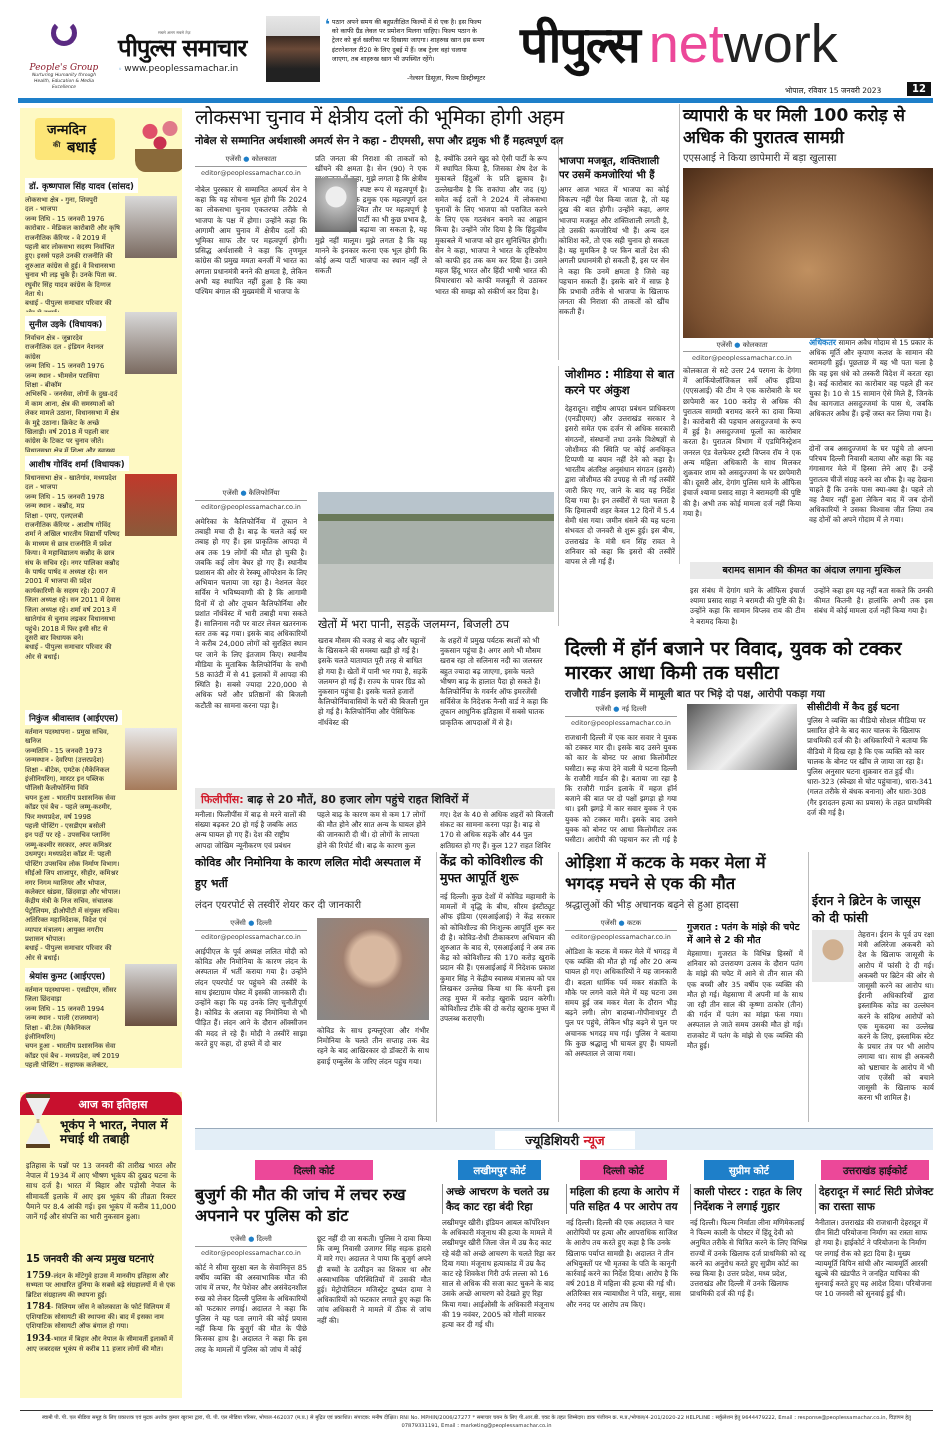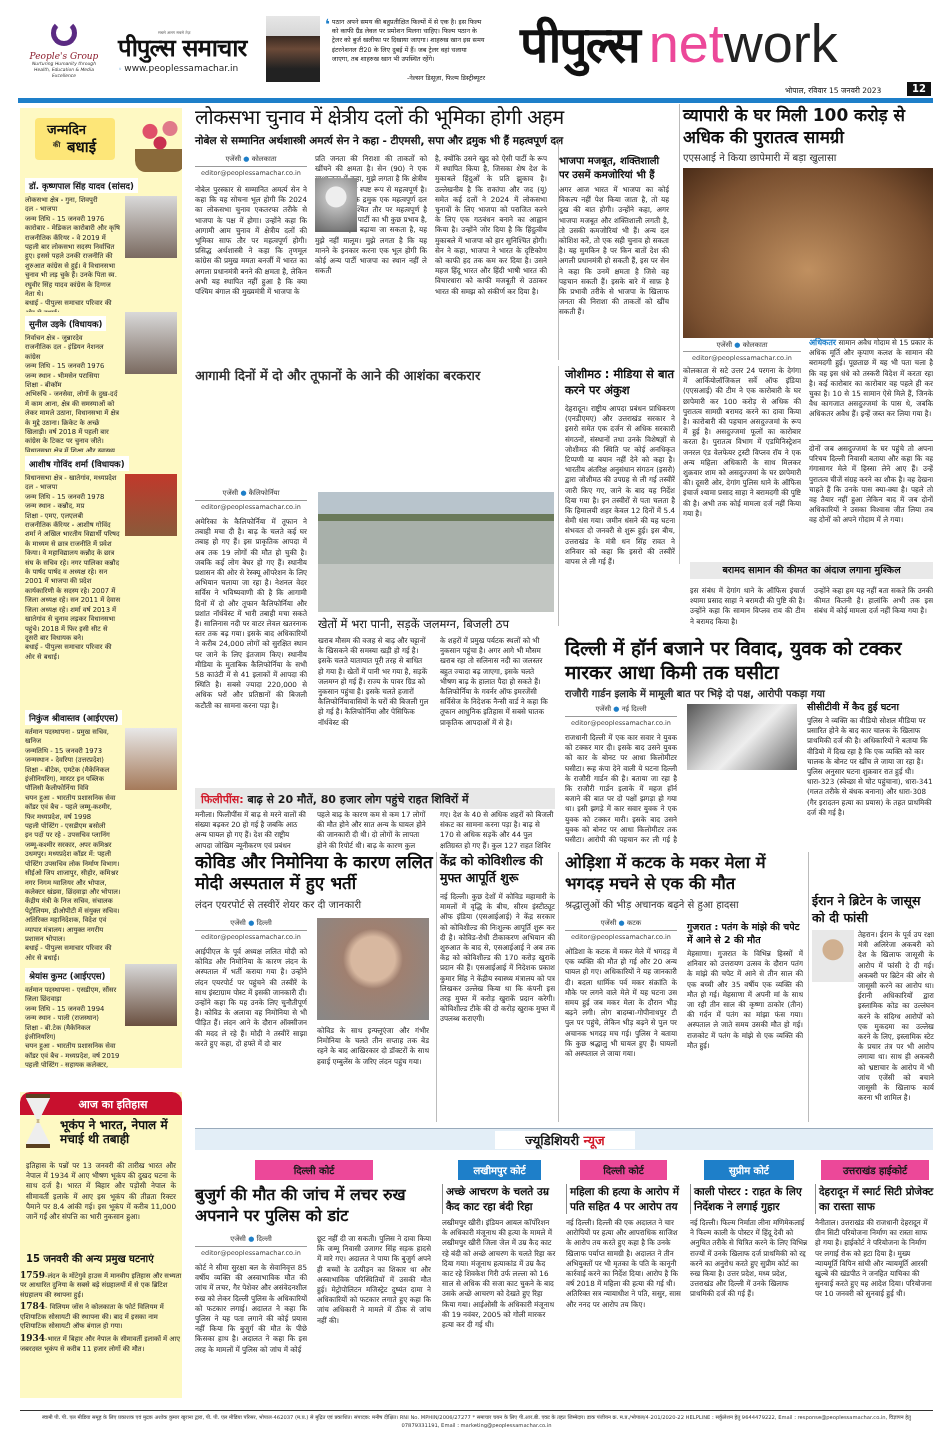--- a/index.html
+++ b/index.html
@@ -20,21 +20,21 @@
 .sb-name{font-weight:bold;font-size:8.5px;background:#fff;display:inline-block;padding:2px 4px;margin:4px 0 3px}
 .sb-txt{font-size:6.8px;line-height:9.4px;color:#222}
 .sb-photo{float:right;width:52px;height:62px;margin:0 0 2px 4px;background:linear-gradient(#d9d9d9,#7a6a60)}
 </style>
 </head>
 <body>
 
 <div class="abs" style="left:0;top:0;width:945px;height:100px">
   <div class="abs" style="left:24px;top:20px;width:80px;height:62px;text-align:center">
     <div style="margin:0 auto;width:26px;height:26px;border:5px solid #5a2a82;border-top-color:transparent;border-radius:50%"></div>
-    <div style="font-family:'DejaVu Serif',serif;font-style:italic;color:#8a1a2a;font-size:9px;margin-top:5px">People's Group</div>
+    <div style="font-family:'DejaVu Serif',serif;font-style:italic;color:#8a1a2a;font-size:9px;margin-top:16px">People's Group</div>
     <div style="font-size:4.5px;line-height:6px;font-style:italic;color:#333">Nurturing Humanity through Health, Education &amp; Media Excellence</div>
   </div>
   <div class="abs" style="left:118px;top:30px;width:150px">
     <div style="font-size:4px;color:#555;margin-left:40px">सबसे अलग सबसे तेज़</div>
     <div style="font-weight:bold;font-size:24px;line-height:26px;color:#111;letter-spacing:-1px">पीपुल्स समाचार</div>
     <div style="font-size:9px;color:#222;margin-top:2px"><span style="color:#1e7fc9;font-size:7px">◦ </span><span>www.peoplessamachar.in</span></div>
   </div>
   <div class="abs photo" style="left:266px;top:16px;width:54px;height:66px;background:linear-gradient(#e6e6e6 0%,#d6d6d6 30%,#3a2a22 31%,#6b4a38 50%,#222 80%)"></div>
   <div class="abs" style="left:325px;top:18px;width:160px">
     <span style="color:#1e7fc9;font-size:14px;font-weight:bold;float:left;line-height:12px;margin-right:2px">❛</span>
@@ -117,21 +117,21 @@
 बधाई - पीपुल्स समाचार परिवार की ओर से बधाई।</div>
   </div>
 </div>
 
 <div class="abs sidebar" style="left:20px;top:1092px;width:162px;height:306px;overflow:hidden">
   <div style="background:#c8102e;color:#fff;font-weight:bold;font-size:11px;text-align:center;padding:4px 0 4px 24px;border-radius:10px 10px 0 0">आज का इतिहास</div>
   <div style="position:absolute;left:6px;top:2px;width:24px;height:54px;background:linear-gradient(#5a4020 0 4px,#eee 4px 25px,#c8b890 25px 29px,#eee 29px 50px,#5a4020 50px);clip-path:polygon(0 0,100% 0,100% 8%,55% 48%,55% 52%,100% 92%,100% 100%,0 100%,0 92%,45% 52%,45% 48%,0 8%)"></div>
   <div class="hl" style="font-size:12px;padding:4px 6px 4px 40px;height:44px">भूकंप ने भारत, नेपाल में मचाई थी तबाही</div>
   <div class="txt" style="padding:2px 6px;height:88px">इतिहास के पन्नों पर 13 जनवरी की तारीख भारत और नेपाल में 1934 में आए भीषण भूकंप की दुखद घटना के साथ दर्ज है। भारत में बिहार और पड़ोसी नेपाल के सीमावर्ती इलाके में आए इस भूकंप की तीव्रता रिक्टर पैमाने पर 8.4 आंकी गई। इस भूकंप में करीब 11,000 जानें गईं और संपत्ति का भारी नुकसान हुआ।</div>
   <div class="hl" style="font-size:10px;padding:6px 6px 4px">15 जनवरी की अन्य प्रमुख घटनाएं</div>
-  <div style="padding:2px 0">
+  <div style="padding:2px 6px">
     <div class="tiny" style="margin-bottom:2px"><b style="font-family:'DejaVu Serif',serif;font-size:9px">1759</b><span>-लंदन के मोंटेगुवे हाउस में मानवीय इतिहास और सभ्यता पर आधारित दुनिया के सबसे बड़े संग्रहालयों में से एक ब्रिटिश संग्रहालय की स्थापना हुई।</span></div>
     <div class="tiny" style="margin-bottom:2px"><b style="font-family:'DejaVu Serif',serif;font-size:9px">1784</b><span>- विलियम जोंस ने कोलकाता के फोर्ट विलियम में एशियाटिक सोसायटी की स्थापना की। बाद में इसका नाम एशियाटिक सोसायटी ऑफ बंगाल हो गया।</span></div>
     <div class="tiny"><b style="font-family:'DejaVu Serif',serif;font-size:9px">1934</b><span>-भारत में बिहार और नेपाल के सीमावर्ती इलाकों में आए जबरदस्त भूकंप से करीब 11 हजार लोगों की मौत।</span></div>
   </div>
 </div>
 
 <div class="abs" style="left:195px;top:104px;width:480px;height:240px">
   <div style="font-size:20px;line-height:26px;white-space:nowrap;color:#111;letter-spacing:-0.5px">लोकसभा चुनाव में क्षेत्रीय दलों की भूमिका होगी अहम</div>
   <div class="hl" style="font-size:10.5px;margin-top:4px;white-space:nowrap">नोबेल से सम्मानित अर्थशास्त्री अमर्त्य सेन ने कहा - टीएमसी, सपा और द्रमुक भी हैं महत्वपूर्ण दल</div>
   <div class="abs" style="left:0;top:50px;width:112px">
@@ -170,21 +170,20 @@
   <div class="txt" style="margin-top:6px;height:188px">देहरादून। राष्ट्रीय आपदा प्रबंधन प्राधिकरण (एनडीएमए) और उत्तराखंड सरकार ने इसरो समेत एक दर्जन से अधिक सरकारी संगठनों, संस्थानों तथा उनके विशेषज्ञों से जोशीमठ की स्थिति पर कोई अनधिकृत टिप्पणी या बयान नहीं देने को कहा है। भारतीय अंतरिक्ष अनुसंधान संगठन (इसरो) द्वारा जोशीमठ की उपग्रह से ली गईं तस्वीरें जारी किए गए, जाने के बाद यह निर्देश दिया गया है। इन तस्वीरों से पता चलता है कि हिमालयी शहर केवल 12 दिनों में 5.4 सेमी धंस गया। जमीन धंसने की यह घटना संभवतः दो जनवरी से शुरू हुई। इस बीच, उत्तराखंड के मंत्री धन सिंह रावत ने शनिवार को कहा कि इसरो की तस्वीरें वापस ले ली गई हैं।</div>
 </div>
 
 <div class="abs" style="left:690px;top:562px;width:243px;height:68px">
   <div class="hl" style="background:#e9e9e9;font-size:9.5px;padding:3px 4px;text-align:center;white-space:nowrap">बरामद सामान की कीमत का अंदाज लगाना मुश्किल</div>
   <div class="abs txt" style="left:0;top:24px;width:115px;height:44px">इस संबंध में देगांग थाने के ऑफिस इंचार्ज श्यामा प्रसाद साहा ने बरामदी की पुष्टि की है। उन्होंने कहा कि सामान विप्लव राय की टीम ने बरामद किया है।</div>
   <div class="abs txt" style="left:124px;top:24px;width:119px;height:44px">उन्होंने कहा हम यह नहीं बता सकते कि उनकी कीमत कितनी है। हालांकि अभी तक इस संबंध में कोई मामला दर्ज नहीं किया गया है।</div>
 </div>
 
 <div class="abs" style="left:195px;top:366px;width:360px;height:425px">
-  <div style="font-size:13px;font-weight:bold;color:#333;white-space:nowrap">आगामी दिनों में दो और तूफानों के आने की आशंका बरकरार</div>
   <div class="abs" style="left:0;top:122px;width:112px">
     <div class="byline"><span>एजेंसी</span> <span class="dot">●</span> <span>कैलिफोर्निया</span></div>
     <div class="email">editor@peoplessamachar.co.in</div>
     <div class="txt" style="margin-top:6px;height:270px">अमेरिका के कैलिफोर्निया में तूफान ने तबाही मचा दी है। बाढ़ के चलते कई घर तबाह हो गए हैं। इस प्राकृतिक आपदा में अब तक 19 लोगों की मौत हो चुकी है। जबकि कई लोग बेघर हो गए हैं। स्थानीय प्रशासन की ओर से रेस्क्यू ऑपरेशन के लिए अभियान चलाया जा रहा है। नेशनल वेदर सर्विस ने भविष्यवाणी की है कि आगामी दिनों में दो और तूफान कैलिफोर्निया और प्रशांत नॉर्थवेस्ट में भारी तबाही मचा सकते हैं। सालिनास नदी पर वाटर लेवल खतरनाक स्तर तक बढ़ गया। इसके बाद अधिकारियों ने करीब 24,000 लोगों को सुरक्षित स्थान पर जाने के लिए इंतजाम किए। स्थानीय मीडिया के मुताबिक कैलिफोर्निया के सभी 58 काउंटी में से 41 इलाकों में आपदा की स्थिति है। सबसे ज्यादा 220,000 से अधिक घरों और प्रतिष्ठानों की बिजली कटौती का सामना करना पड़ा है।</div>
   </div>
   <div class="abs photo" style="left:123px;top:126px;width:236px;height:120px;background:linear-gradient(#b8c4cc 0 18%,#6a7a5a 18% 24%,#a8b0aa 24% 60%,#c2c6c2 60%)"></div>
   <div class="abs hl" style="left:123px;top:252px;width:240px;font-size:11.5px;white-space:nowrap;font-weight:normal;color:#222">खेतों में भरा पानी, सड़कें जलमग्न, बिजली ठप</div>
   <div class="abs txt" style="left:123px;top:270px;width:112px;height:120px;text-align:left">खराब मौसम की वजह से बाढ़ और चट्टानों के खिसकने की समस्या खड़ी हो गई है। इसके चलते यातायात पूरी तरह से बाधित हो गया है। खेतों में पानी भर गया है, सड़कें जलमग्न हो गई हैं। राज्य के पावर ग्रिड को नुकसान पहुंचा है। इसके चलते हजारों कैलिफोर्नियावासियों के घरों की बिजली गुल हो गई है। कैलिफोर्निया और पेसिफिक नॉर्थवेस्ट की</div>
   <div class="abs txt" style="left:245px;top:270px;width:112px;height:120px;text-align:left">के शहरों में प्रमुख पर्यटक स्थलों को भी नुकसान पहुंचा है। अगर आगे भी मौसम खराब रहा तो सलिनास नदी का जलस्तर बहुत ज्यादा बढ़ जाएगा, इसके चलते भीषण बाढ़ के हालात पैदा हो सकते हैं। कैलिफोर्निया के गवर्नर ऑफ इमरजेंसी सर्विसेज के निदेशक नैन्सी वार्ड ने कहा कि तूफान आधुनिक इतिहास में सबसे घातक प्राकृतिक आपदाओं में से है।</div>
 </div>
@@ -206,21 +205,21 @@
   </div>
   <div class="abs photo" style="left:122px;top:68px;width:110px;height:66px;background:linear-gradient(135deg,#555,#ddd 45%,#eee 55%,#666)"></div>
   <div class="abs txt" style="left:122px;top:140px;width:112px;height:70px"></div>
   <div class="abs" style="left:242px;top:66px;width:128px">
     <div class="hl" style="font-size:9.5px">सीसीटीवी में कैद हुई घटना</div>
     <div class="txt" style="margin-top:3px;height:130px;text-align:left">पुलिस ने व्यक्ति का वीडियो सोशल मीडिया पर प्रसारित होने के बाद कार चालक के खिलाफ प्राथमिकी दर्ज की है। अधिकारियों ने बताया कि वीडियो में दिख रहा है कि एक व्यक्ति को कार चालक के बोनट पर खींच ले जाया जा रहा है। पुलिस अनुसार घटना शुक्रवार रात हुई थी। धारा-323 (स्वेच्छा से चोट पहुंचाना), धारा-341 (गलत तरीके से बंधक बनाना) और धारा-308 (गैर इरादतन हत्या का प्रयास) के तहत प्राथमिकी दर्ज की गई है।</div>
   </div>
 </div>
 
 <div class="abs" style="left:195px;top:852px;width:238px;height:280px">
-  <div class="hl" style="font-size:17px;line-height:21px">कोविड और निमोनिया के कारण ललित मोदी अस्पताल में हुए भर्ती</div>
+  <div class="hl" style="font-size:11px;line-height:21px">कोविड और निमोनिया के कारण ललित मोदी अस्पताल में हुए भर्ती</div>
   <div style="font-size:10px;color:#333;margin-top:3px;white-space:nowrap">लंदन एयरपोर्ट से तस्वीरें शेयर कर दी जानकारी</div>
   <div class="abs" style="left:0;top:66px;width:112px">
     <div class="byline"><span>एजेंसी</span> <span class="dot">●</span> <span>दिल्ली</span></div>
     <div class="email">editor@peoplessamachar.co.in</div>
     <div class="txt" style="margin-top:6px;height:172px">आईपीएल के पूर्व अध्यक्ष ललित मोदी को कोविड और निमोनिया के कारण लंदन के अस्पताल में भर्ती कराया गया है। उन्होंने लंदन एयरपोर्ट पर पहुंचने की तस्वीरें के साथ इंस्टाग्राम पोस्ट में इसकी जानकारी दी। उन्होंने कहा कि यह उनके लिए चुनौतीपूर्ण है। कोविड के अलावा वह निमोनिया से भी पीड़ित हैं। लंदन आने के दौरान ऑक्सीजन की मदद ले रहे हैं। मोदी ने तस्वीरें साझा करते हुए कहा, दो हफ्ते में दो बार</div>
   </div>
   <div class="abs photo" style="left:122px;top:66px;width:112px;height:102px;background:radial-gradient(circle at 50% 40%,#d8b8a0 0 22px,#a08070 30px,#888)"></div>
   <div class="abs txt" style="left:122px;top:174px;width:112px;height:70px">कोविड के साथ इन्फ्लूएंजा और गंभीर निमोनिया के चलते तीन सप्ताह तक बेड रहने के बाद आखिरकार दो डॉक्टरों के साथ हवाई एम्बुलेंस के जरिए लंदन पहुंच गया।</div>
 </div>
 

